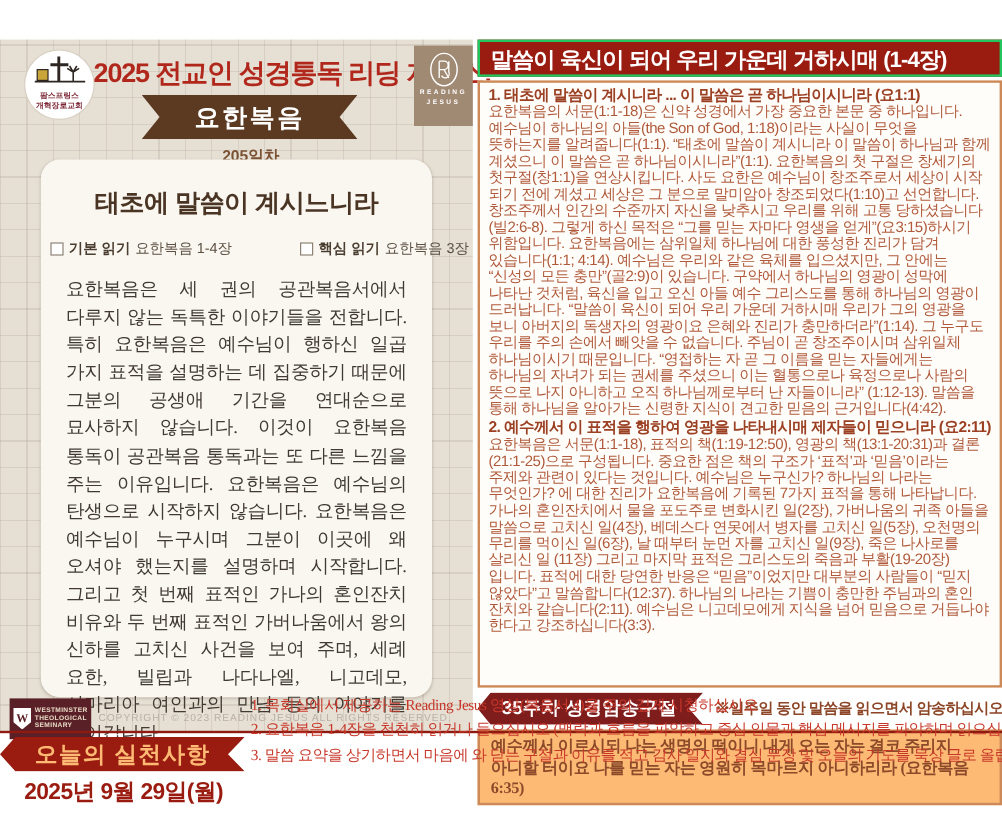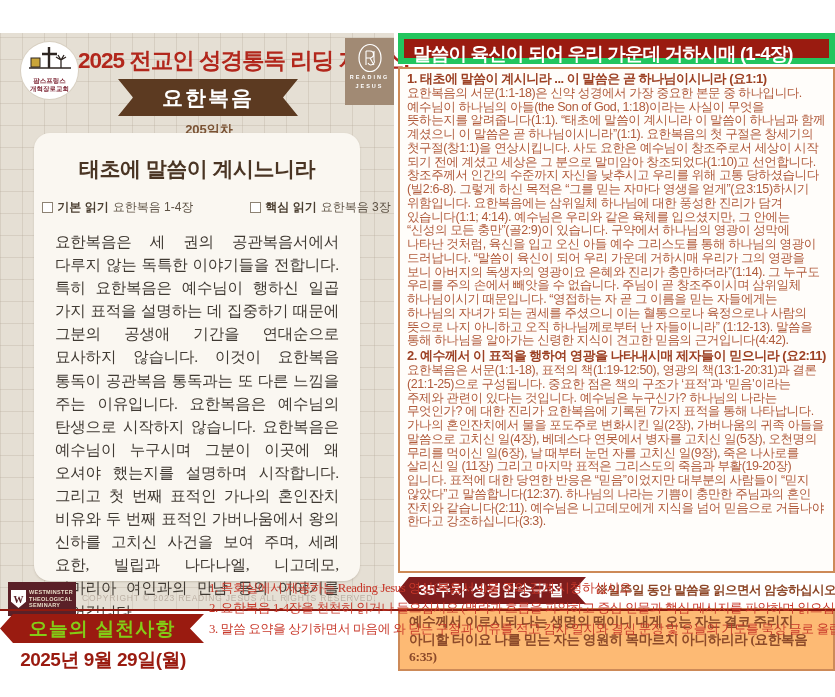--- a/index.html
+++ b/index.html
@@ -50,42 +50,42 @@
   .wts-shield{width:15px;height:18px;background:#fff;
     clip-path:polygon(0 0,100% 0,100% 65%,50% 100%,0 65%);
     display:flex;align-items:center;justify-content:center;
     color:#5a2027;font-size:10px;font-weight:bold;font-family:"Liberation Serif",serif;}
   .wts-text{color:#e9ddc8;font-size:5.5px;font-weight:bold;line-height:1.25;letter-spacing:.3px;}
   .copyright{position:absolute;left:82px;top:560px;font-size:8.5px;letter-spacing:.8px;
     color:#bcb0a4;}
 
   
   .right-panel{position:absolute;left:398px;top:33px;width:437px;height:580px;}
-  .r-header{height:31px;background:#9a1b10;border:6px solid #22c55e;box-sizing:border-box;
+  .r-header{height:31px;background:#9a1b10;border:2px solid #22c55e;box-sizing:border-box;
     color:#ffffff;font-size:18.5px;font-weight:bold;line-height:29px;padding-left:9px;
     letter-spacing:-0.8px;white-space:nowrap;}
   .r-box{margin-top:3px;border:2px solid #cd8a58;background:#fffdfa;box-sizing:border-box;
     padding:3px 7px 2px 7px;height:506px;overflow:hidden;}
   .r-h{font-size:13px;font-weight:bold;color:#9c4023;letter-spacing:-0.5px;line-height:1.15;}
   .r-p{font-size:12.5px;color:#b05a3b;line-height:1.1;letter-spacing:-0.4px;
     word-break:keep-all;margin-bottom:1px;}
   .memory-row{margin-top:4px;display:flex;align-items:center;gap:10px;height:27px;}
   .ribbon-mem{height:27px;min-width:188px;background:#7f1d1d;color:#fff;font-size:15.5px;
     font-weight:bold;display:flex;align-items:center;justify-content:center;
     padding:0 18px 0 16px;box-sizing:border-box;letter-spacing:0;
     clip-path:polygon(11px 0,100% 0,calc(100% - 12px) 50%,100% 100%,11px 100%,0 50%);}
   .memory-note{font-size:12.5px;font-weight:bold;color:#8c4526;letter-spacing:-0.5px;white-space:nowrap;text-align:center;}
   .r-verse{margin-top:4px;border:2px solid #cd8a58;background:#fdba74;box-sizing:border-box;
     padding:3px 9px;font-family:"Liberation Serif",serif;font-size:13.5px;font-weight:bold;
     color:#8c4a2a;line-height:1.3;letter-spacing:-0.3px;word-break:keep-all;}
 
   
   .divider{position:absolute;left:0;top:609px;width:835px;height:2px;background:#8e1a10;}
   .b-ribbon{position:absolute;left:0;top:614px;width:204px;height:29px;background:#9a1b10;
-    color:#84cc16;font-size:19px;font-weight:bold;display:flex;align-items:center;
+    color:#fdba74;font-size:19px;font-weight:bold;display:flex;align-items:center;
     justify-content:center;letter-spacing:1px;
     clip-path:polygon(13px 0,100% 0,calc(100% - 14px) 50%,100% 100%,13px 100%,0 50%);}
   .b-date{position:absolute;left:0;top:647px;width:206px;text-align:center;font-size:19px;
     font-weight:bold;color:#9a1b10;letter-spacing:-0.5px;white-space:nowrap;}
   .b-items{position:absolute;left:209px;top:578px;width:626px;
     font-family:"Liberation Serif",serif;font-size:12.8px;color:#c8382a;line-height:1.6;
     letter-spacing:-0.4px;}
   .b-item{white-space:nowrap;}
 </style>
 </head>

